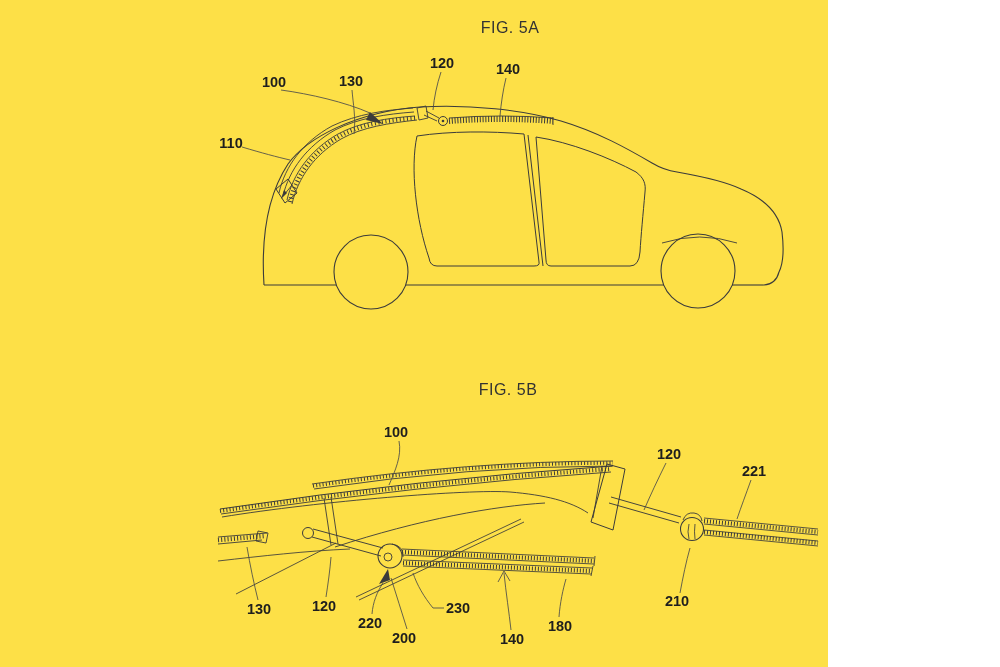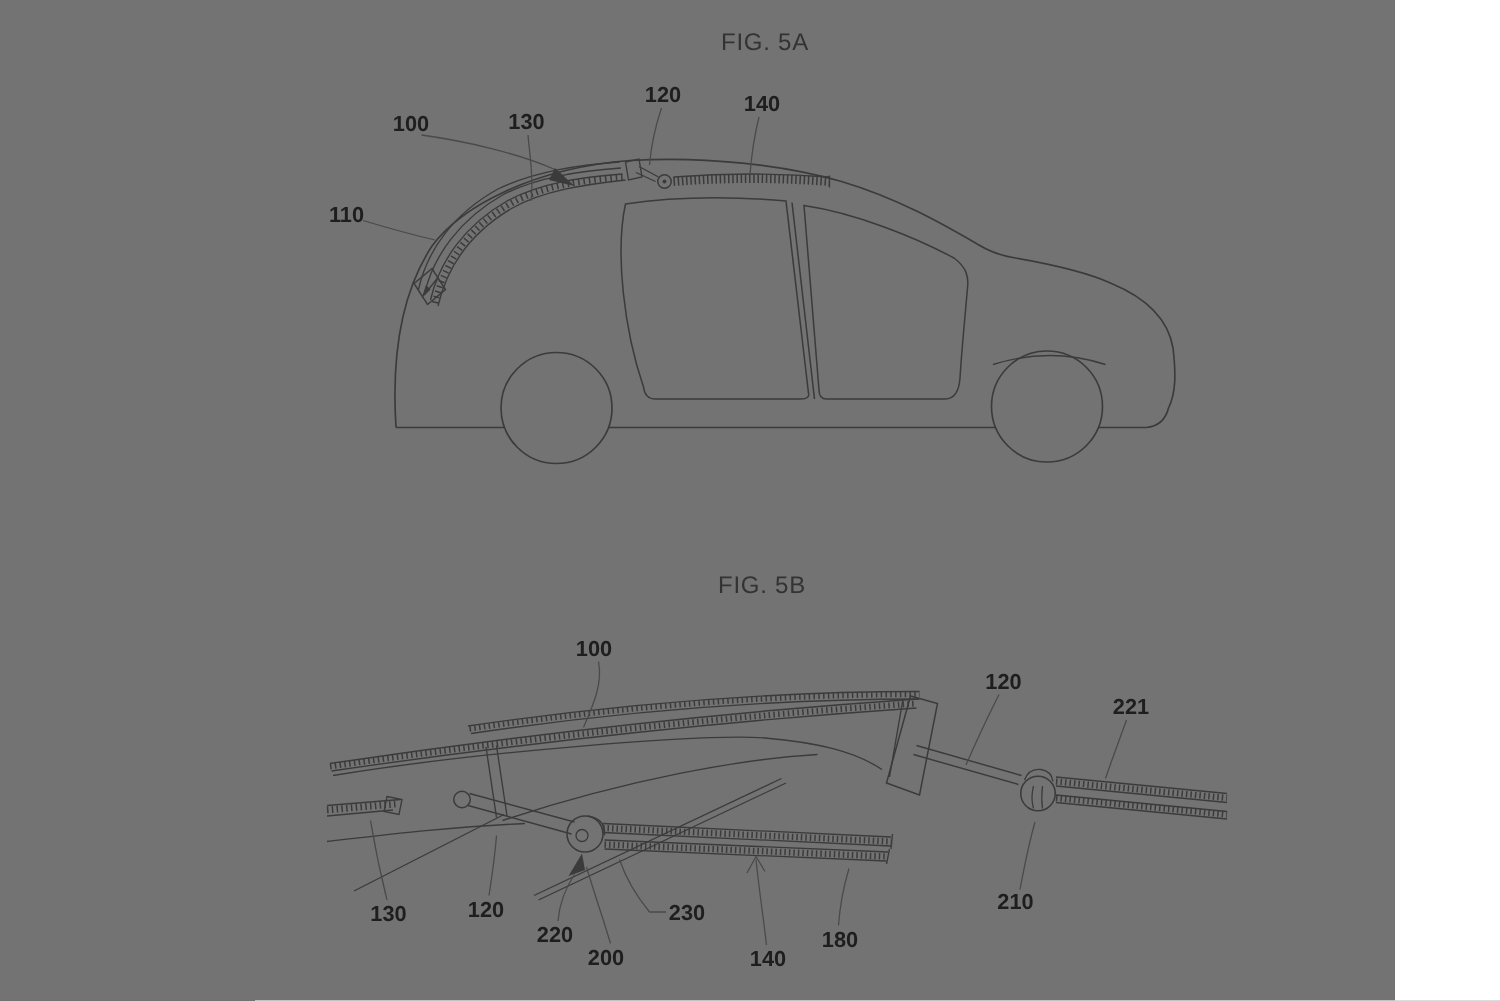--- a/index.html
+++ b/index.html
@@ -1,19 +1,19 @@
 <!DOCTYPE html>
 <html><head>
 <meta charset="utf-8">
 <style>
   html,body{margin:0;padding:0;background:#ffffff;}
   .page{
     position:relative;
-    width:930px;height:667px;
-    background:#737373;
+    width:828px;height:667px;
+    background:#fde047;
     font-family:"Liberation Sans", sans-serif;
     overflow:hidden;
   }
   svg{position:absolute;left:0;top:0;}
   .fig-title{
     font-family:"Liberation Sans", sans-serif;
     font-size:16px;
     letter-spacing:0.5px;
     fill:#333333;
   }

